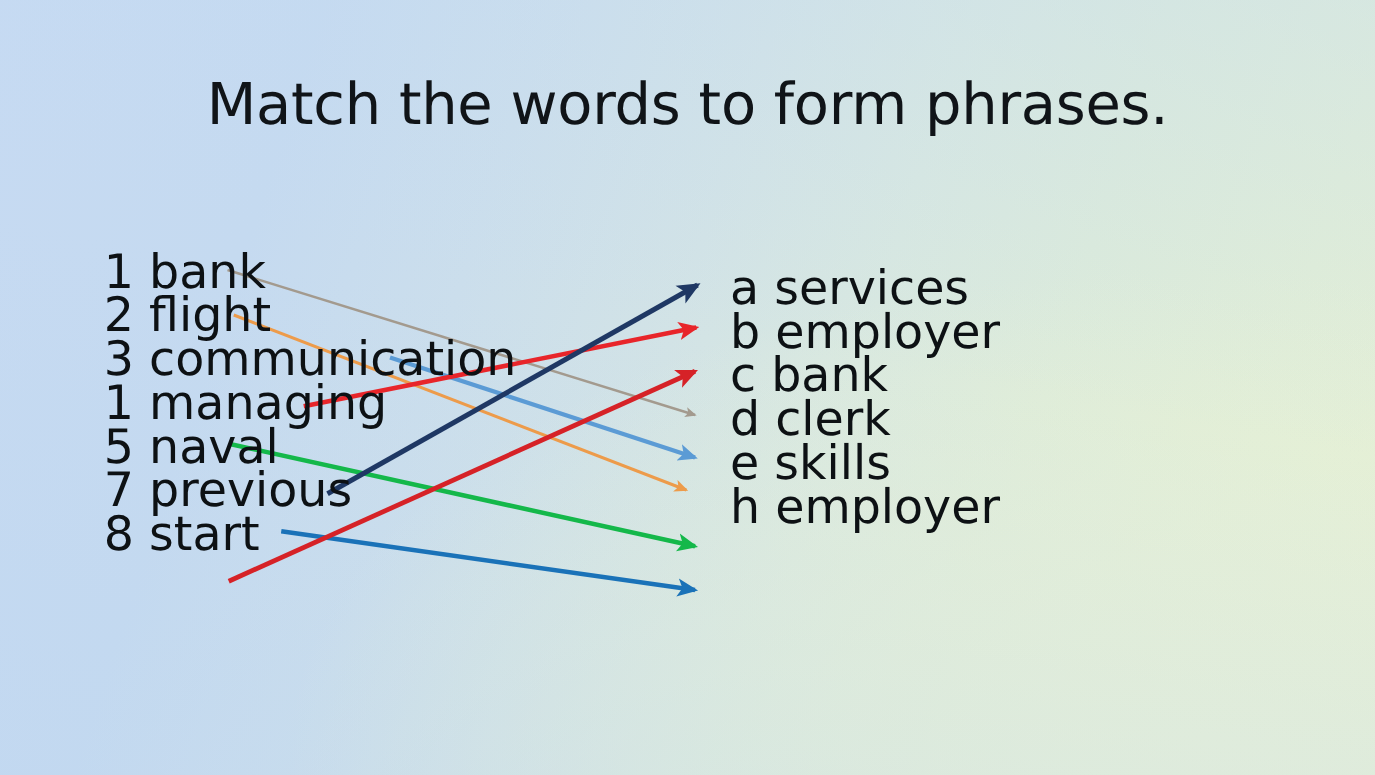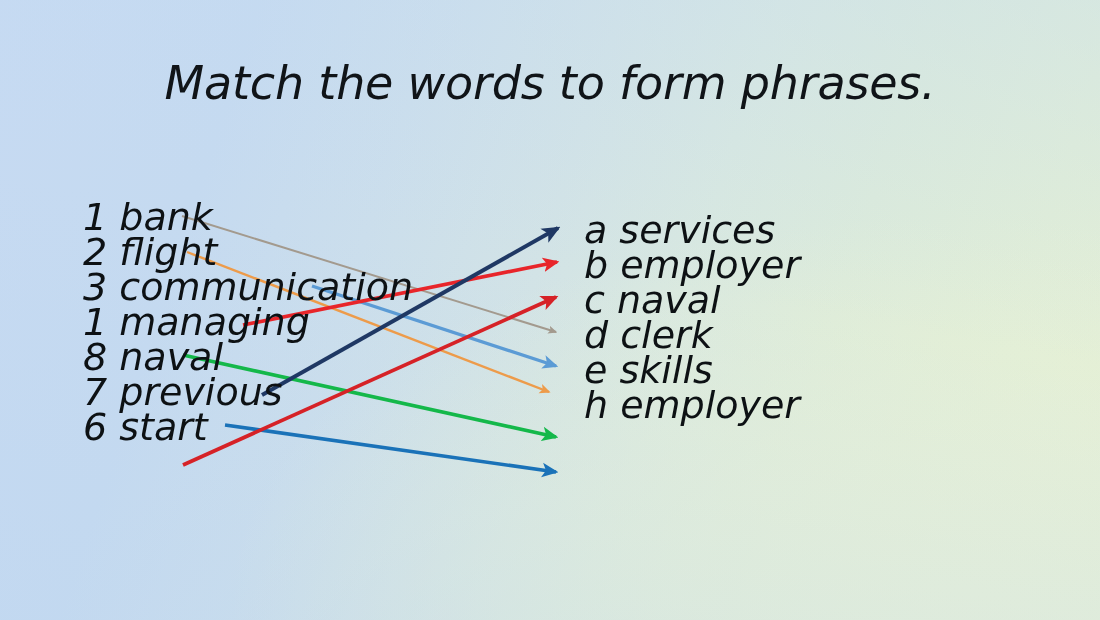--- a/index.html
+++ b/index.html
@@ -22,21 +22,20 @@
       linear-gradient(108deg,
         #c6daf2 0%,
         #c5daf0 20%,
         #cbdeec 34%,
         #d2e3e6 48%,
         #d8e8e0 60%,
         #dcebda 72%,
         #e1eed6 86%,
         #e5f0d4 100%);
     overflow: hidden;
-    font-style: italic;
   }
 
   
   #slide::before {
     content: "";
     position: absolute;
     inset: 0;
     background: linear-gradient(190deg, rgba(196,219,243,0.35) 0%, rgba(196,219,243,0.0) 45%, rgba(188,213,240,0.30) 100%);
     pointer-events: none;
     mix-blend-mode: normal;
@@ -123,27 +122,27 @@
       <line x1="262" y1="395" x2="558" y2="228" stroke="#1f3864" stroke-width="4" stroke-linecap="butt" marker-end="url(#ah5)"></line>
       <line x1="225" y1="425" x2="556" y2="472" stroke="#1a72b8" stroke-width="3.6" stroke-linecap="butt" marker-end="url(#ah6)"></line>
       <line x1="183" y1="465" x2="556" y2="297" stroke="#d62227" stroke-width="3.8" stroke-linecap="butt" marker-end="url(#ah7)"></line>
     </svg>
 
   <div id="left-column" class="column">
     <div class="item">1 bank</div>
     <div class="item">2 flight</div>
     <div class="item">3 communication</div>
     <div class="item">1 managing</div>
-    <div class="item">8 naval</div>
+    <div class="item">5 naval</div>
     <div class="item">7 previous</div>
-    <div class="item">6 start</div>
+    <div class="item">8 start</div>
   </div>
 
   <div id="right-column" class="column">
     <div class="item">a services</div>
     <div class="item">b employer</div>
-    <div class="item">c naval</div>
+    <div class="item">c bank</div>
     <div class="item">d clerk</div>
     <div class="item">e skills</div>
     <div class="item">h employer</div>
   </div>
 
 </div>
 
 </body></html>

